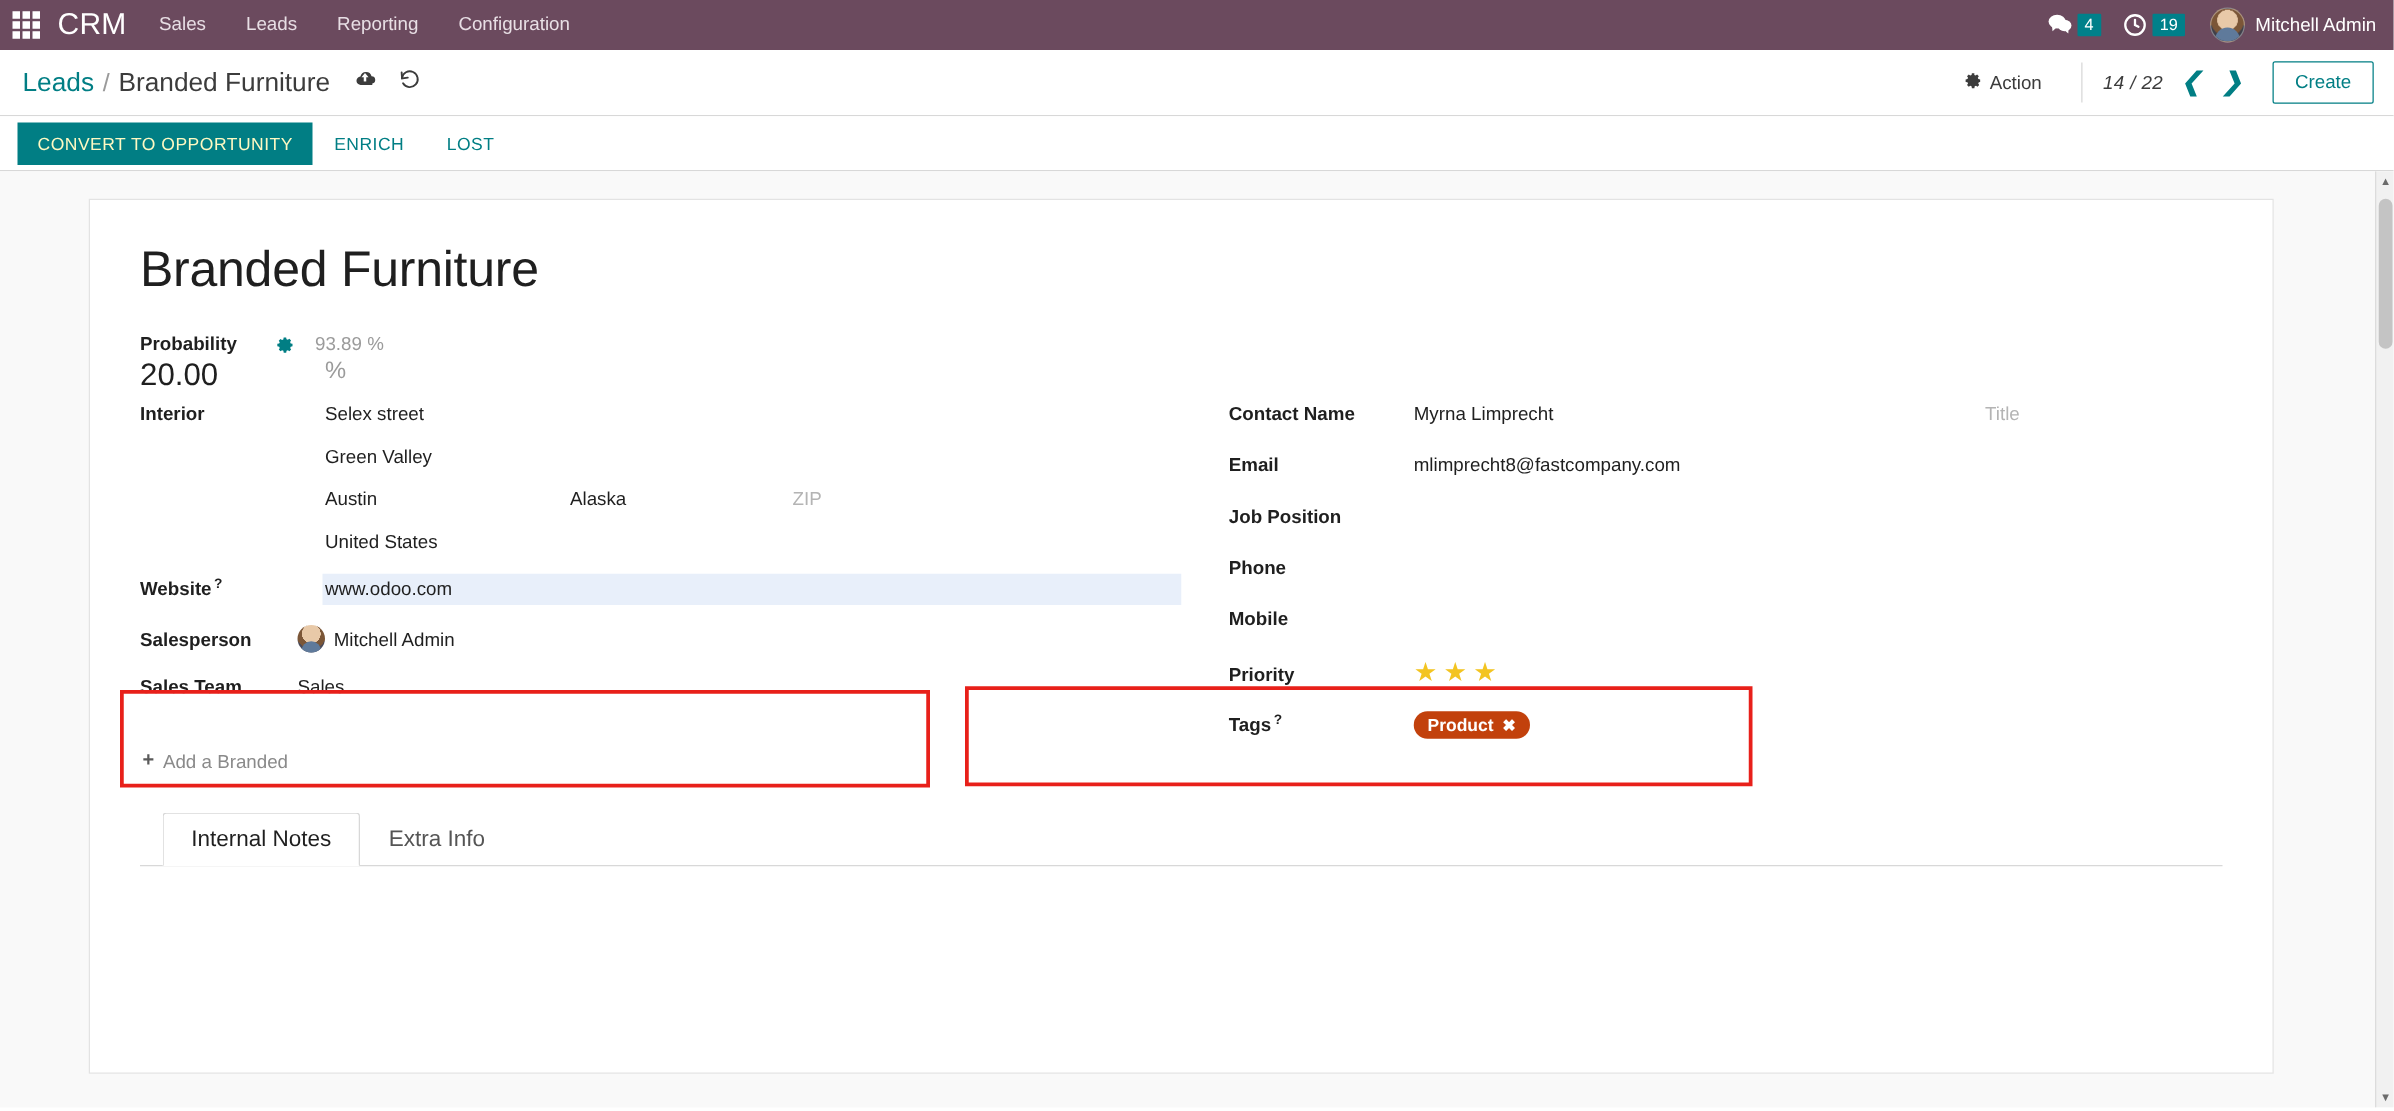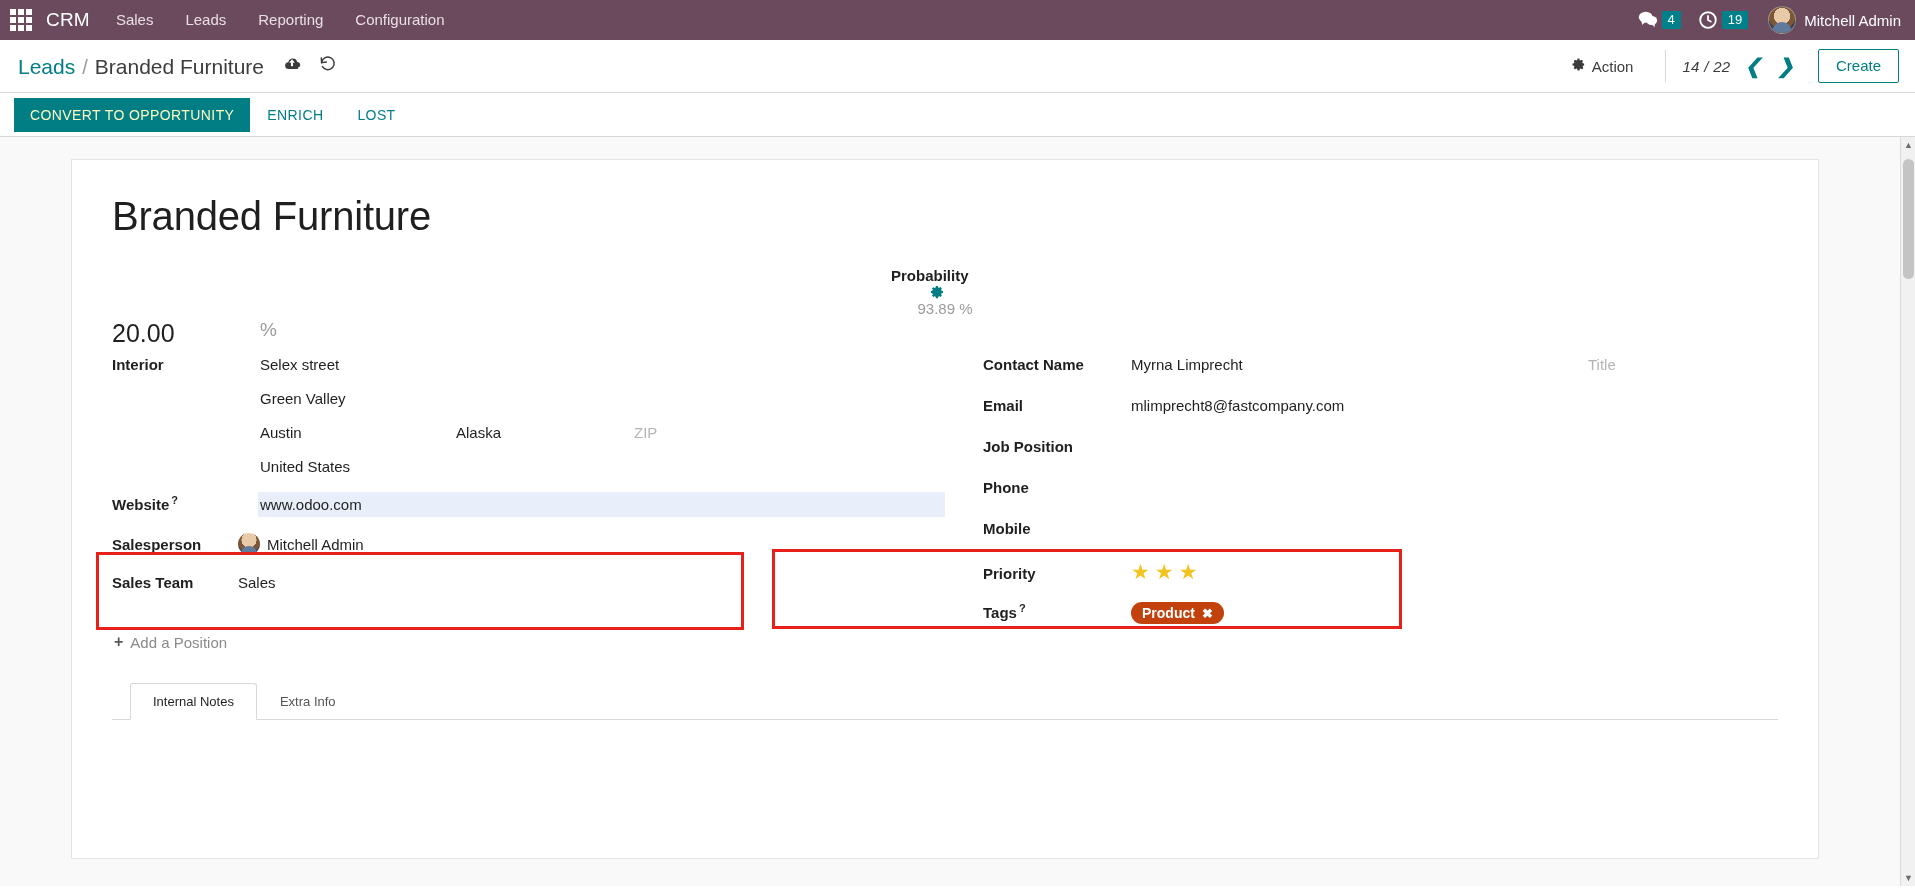--- a/index.html
+++ b/index.html
@@ -29,21 +29,21 @@
     grid-template-columns: repeat(3, 6px);
     grid-template-rows: repeat(3, 6px);
     gap: 2px;
     justify-content: center;
     align-content: center;
     cursor: pointer;
     margin-right: 6px;
   }
   .apps-grid i { display: block; width: 6px; height: 6px; background: #ffffff; }
   .brand {
-    font-size: 19px;
+    font-size: 24px;
     color: #ffffff;
     padding: 0 10px 0 4px;
     letter-spacing: .2px;
     cursor: pointer;
   }
   .nav-item {
     font-size: 15px;
     color: #e8dfe5;
     padding: 0 16px;
     line-height: 40px;
@@ -213,21 +213,20 @@
     font-weight: 400;
     color: #1f1f1f;
     margin: 0 0 28px 0;
     letter-spacing: -.2px;
   }
 
   .prob-row {
     display: flex;
     align-items: center;
     margin-bottom: 2px;
-    flex-direction: column;
   }
   .prob-label {
     font-size: 15px;
     font-weight: bold;
     color: #1f1f1f;
     width: 108px;
   }
   .gear-icon { color: #017e84; margin: 0 16px 0 0; cursor: pointer; display:flex; }
   .prob-auto { font-size: 15px; color: #9b9b9b; }
   .prob-value-row { display: flex; align-items: flex-start; margin-bottom: 8px; }
@@ -330,21 +329,21 @@
     gap: 7px;
     color: #8a8a8a;
     font-size: 15px;
     cursor: pointer;
     margin: 18px 0 0 2px;
   }
   .add-prop .plus { font-weight: bold; color: #5a5a5a; font-size: 16px; }
 
   .notebook { margin-top: 32px; border-bottom: 1px solid #d8d8d8; display: flex; padding-left: 18px; }
   .nb-tab {
-    font-size: 13px;
+    font-size: 18px;
     padding: 10px 22px;
     cursor: pointer;
     color: #555555;
     border: 1px solid transparent;
     margin-bottom: -1px;
     background: transparent;
   }
   .nb-tab.active {
     color: #1f1f1f;
     background: #ffffff;
@@ -530,21 +529,21 @@
           </span>
         </div>
 
         <div class="field-row">
           <span class="f-label wide">Sales Team</span>
           <span class="f-value">Sales</span>
         </div>
 
         <div class="add-prop">
           <span class="plus">+</span>
-          <span>Add a Position</span>
+          <span>Add a Branded</span>
         </div>
       </div>
 
       <div class="col col-right">
 
         <div class="field-row">
           <span class="f-label">Contact Name</span>
           <span class="f-value">Myrna Limprecht</span>
           <span class="f-value muted" style="flex:none;width:190px">Title</span>
         </div>

